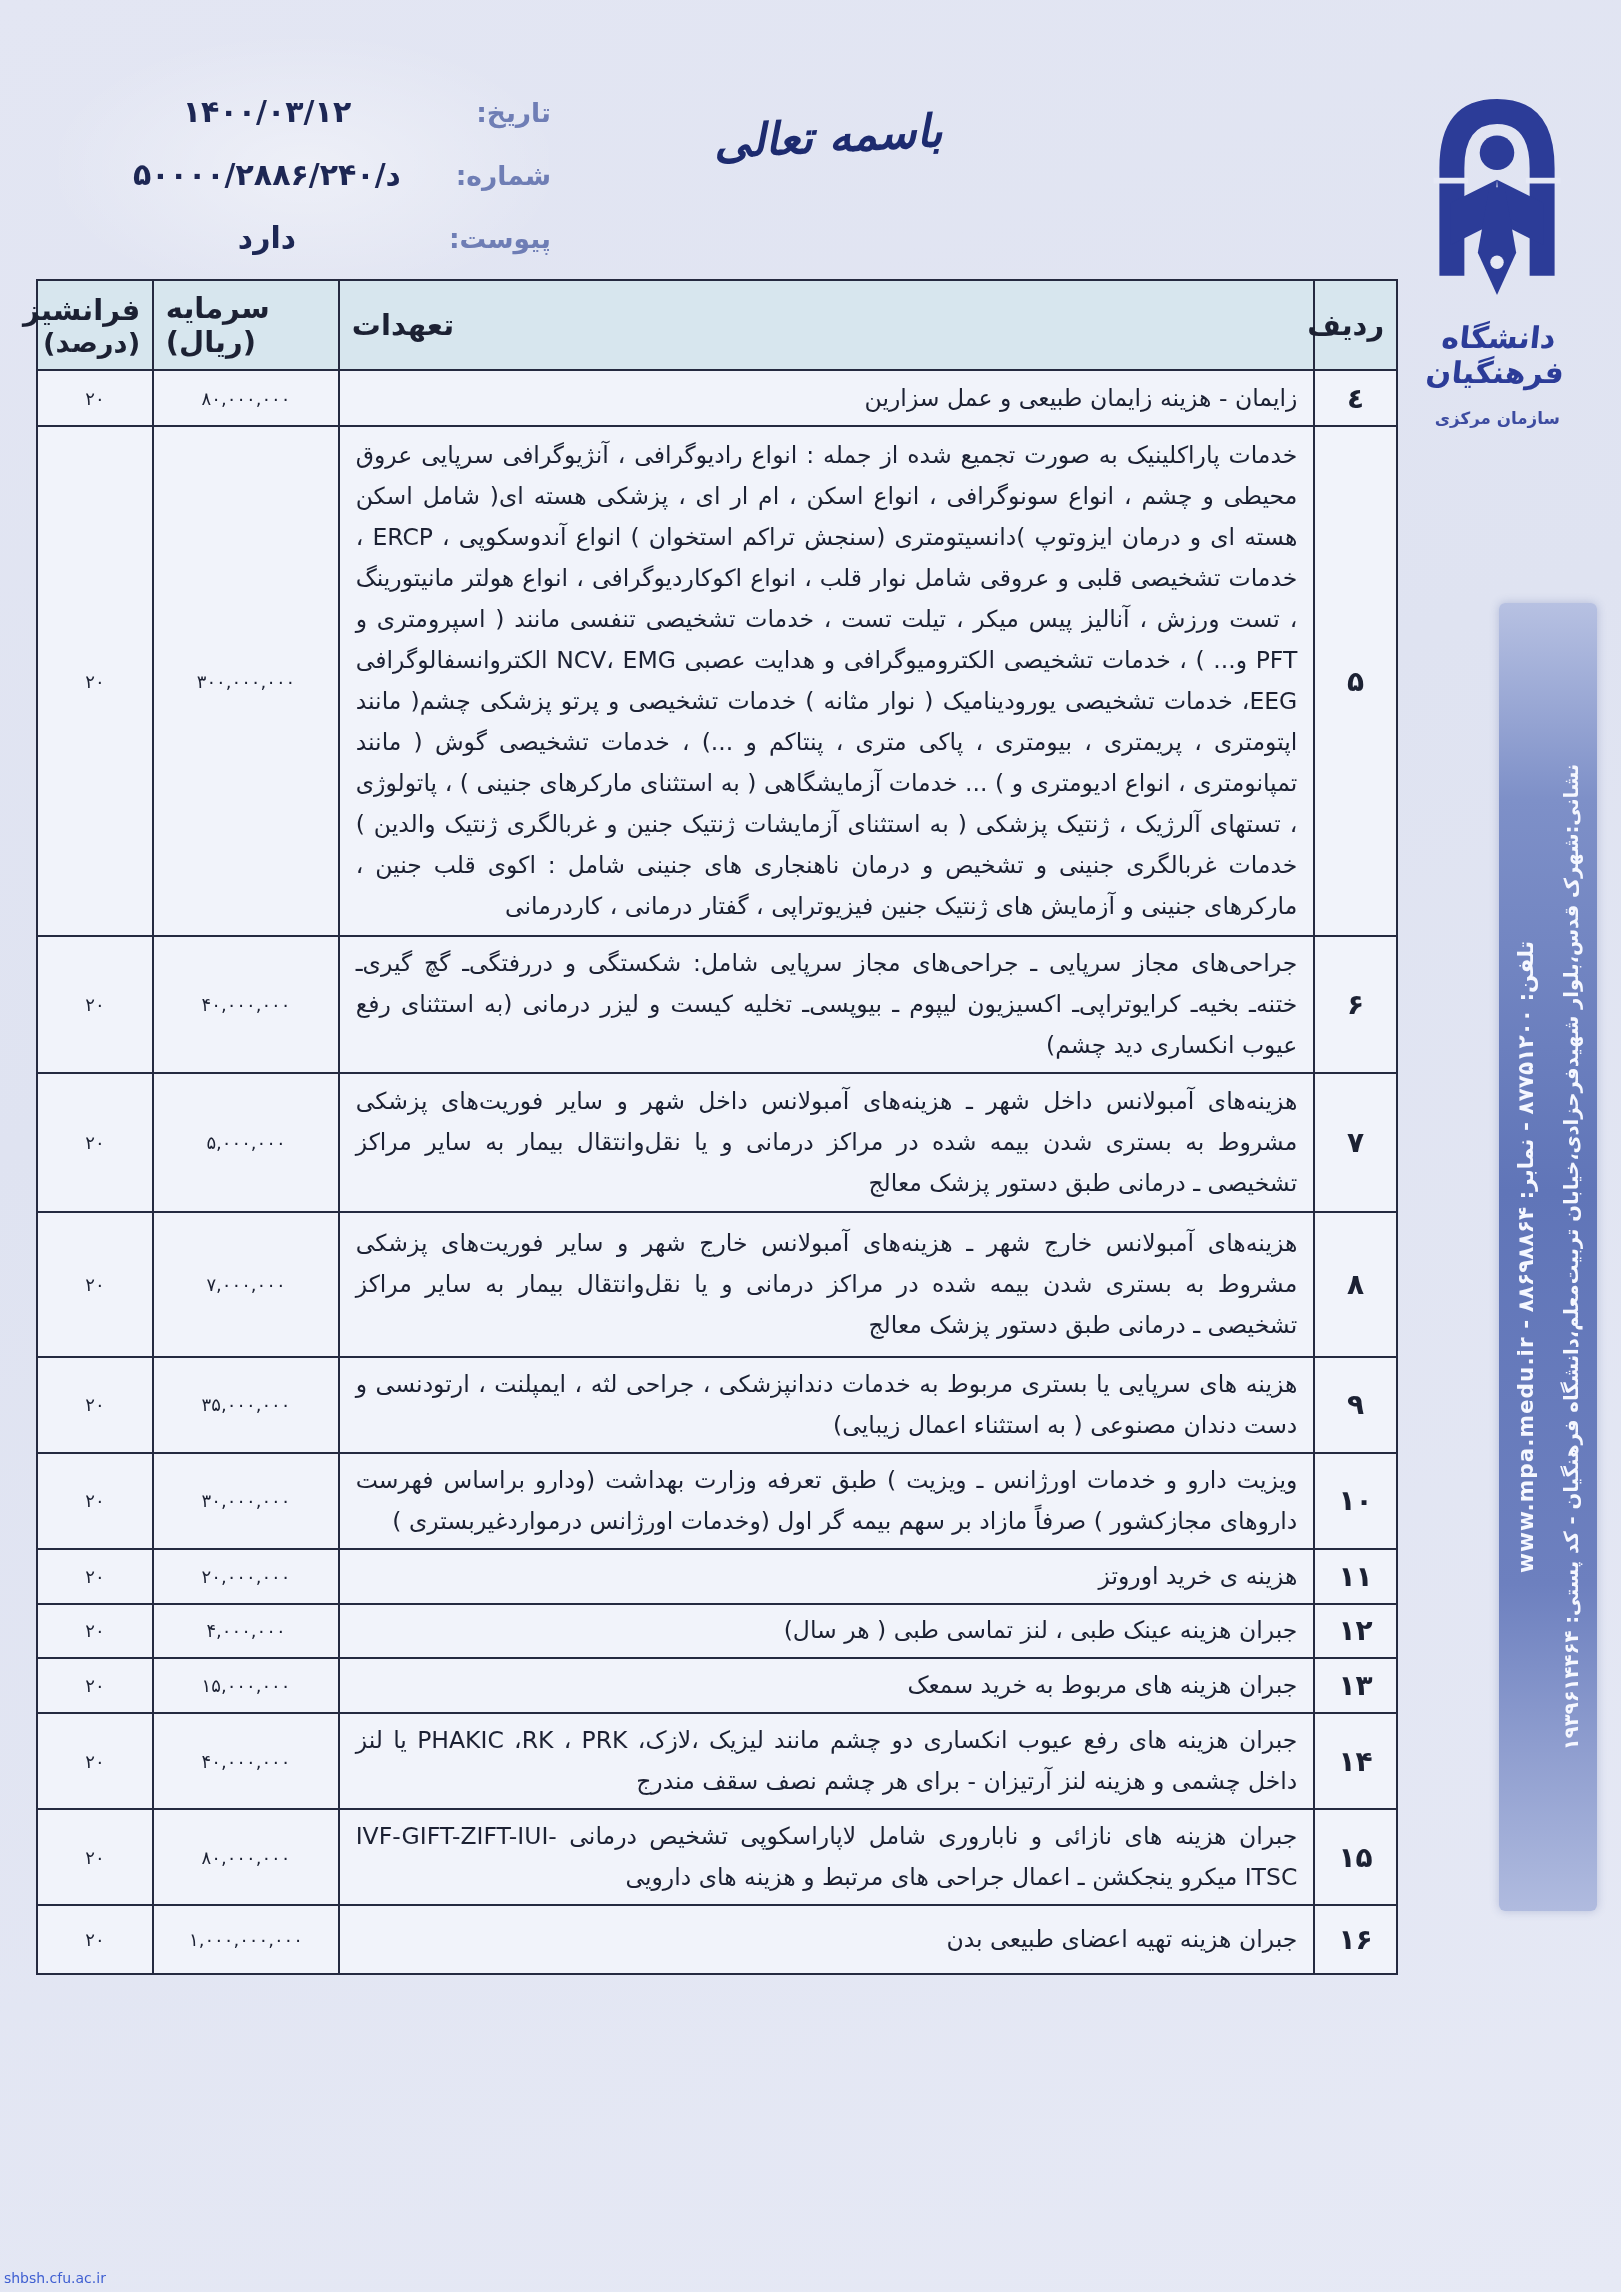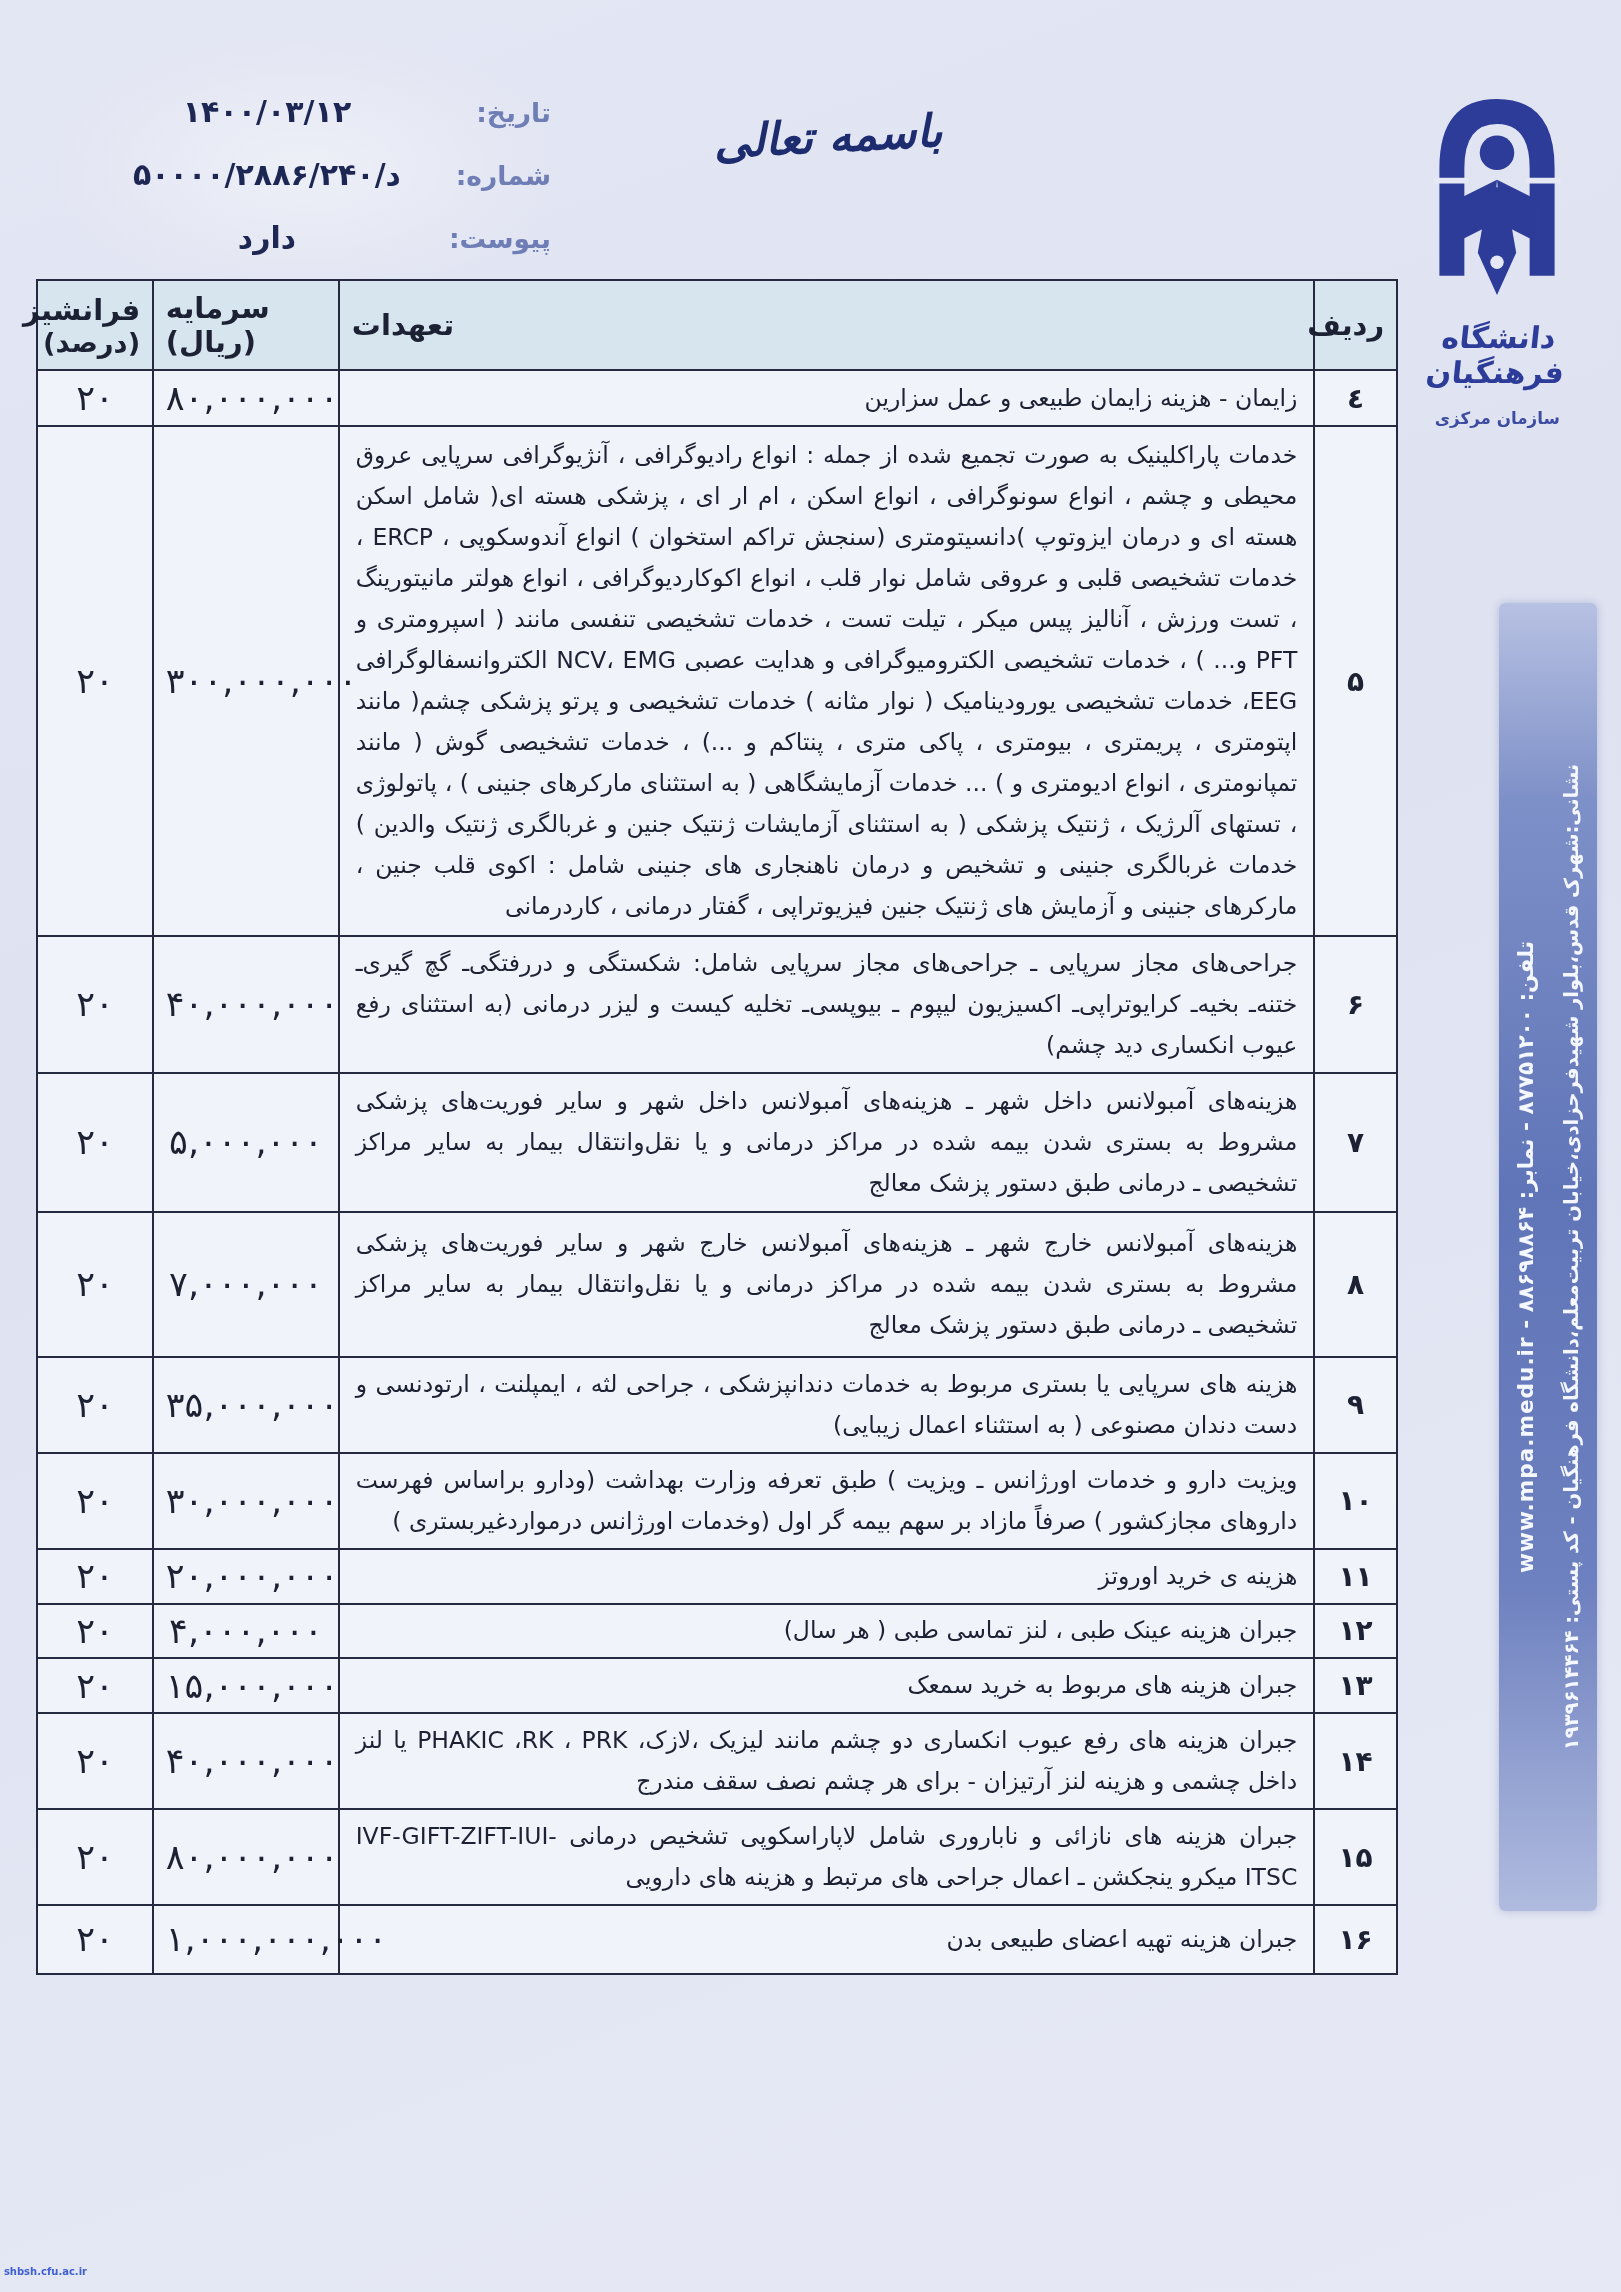--- a/index.html
+++ b/index.html
@@ -35,37 +35,37 @@
   .doc-table{
     position:absolute;top:279px;left:36px;width:1360px;
     border-collapse:collapse;table-layout:fixed;
     background:#f1f3fa;border:2.9px solid #252a40;
   }
   .doc-table th,.doc-table td{border:2px solid #252a40;padding:2px 11.8px;font-size:25.5px;vertical-align:middle;}
   .doc-table th{background:#d7e6ee;font-weight:bold;font-size:29px;height:84px;text-align:left;}
   .doc-table th .sub{display:block;font-size:27.4px;}
   td.c-no{text-align:center;font-weight:bold;font-size:28px;}
   td.c-text{text-align:justify;line-height:41px;font-size:23.5px;padding:5.9px 15.7px;}
-  td.c-cap,td.c-fr{text-align:center;font-size:35px;letter-spacing:1px;font-weight:500;}
+  td.c-cap,td.c-fr{text-align:center;font-size:18px;letter-spacing:1px;font-weight:500;}
 
   
   .sidebar-strip{
     position:absolute;top:603px;right:24.5px;width:98px;height:1308px;border-radius:5.9px;
     background:linear-gradient(180deg,#b7c1e2 0%,#7e90c8 15%,#6075b8 45%,#6d80bf 75%,#b0bbdf 100%);
     box-shadow:0 0 9.8px rgba(60,80,150,.28);
   }
   .vline{
     position:absolute;top:1308px;width:1308px;height:43px;line-height:43px;
     transform-origin:0 0;transform:rotate(-90deg);
     color:#f5f7ff;text-align:center;white-space:nowrap;font-weight:bold;
   }
   .vline.address{left:51px;font-size:19.6px;letter-spacing:0.4px;}
   .vline.contact{left:5.9px;font-size:21.6px;letter-spacing:1px;}
 
-  .corner-watermark{position:absolute;left:3.9px;bottom:16px;font-size:10px;color:#3f5fd2;direction:ltr;font-weight:bold;}
+  .corner-watermark{position:absolute;left:3.9px;bottom:7px;font-size:14px;color:#3f5fd2;direction:ltr;}
 </style>
 </head>
 <body>
 
 <div class="page">
   <div class="blob b1"></div>
   <div class="blob b2"></div>
   <div class="blob b3"></div>
 
   <div class="meta">

